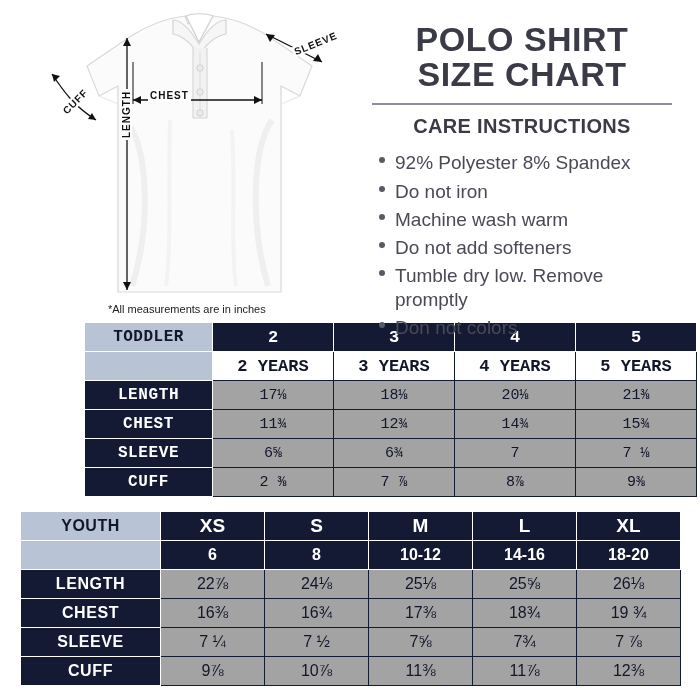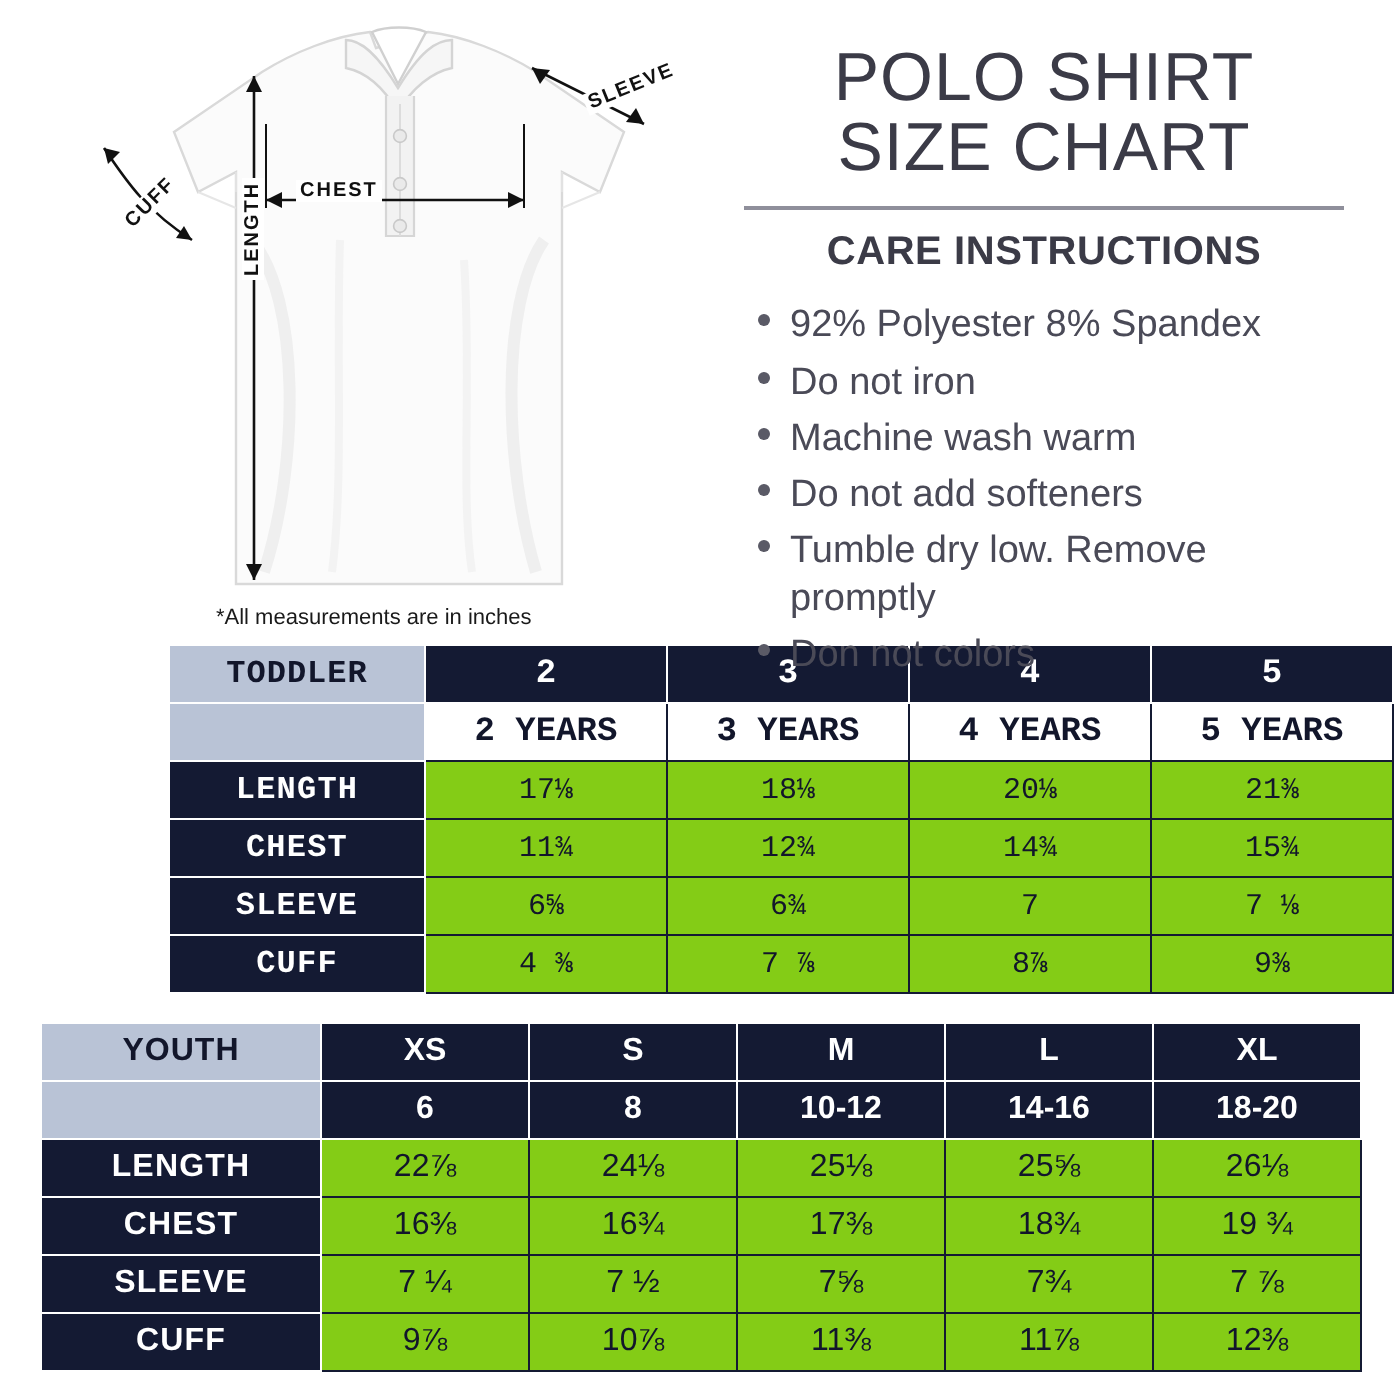--- a/index.html
+++ b/index.html
@@ -32,21 +32,21 @@
   }
 
   .text-panel {
     flex: 1 1 auto;
     padding: 18px 10px 0 6px;
     box-sizing: border-box;
   }
 
   .title {
     font-family: "Liberation Sans", sans-serif;
-    font-weight: normal;
+    font-weight: bold;
     font-size: 34px;
     line-height: 1.02;
     letter-spacing: 0.5px;
     color: #3b3b47;
     text-align: center;
     margin: 4px 0 0 0;
   }
   .title .l2 { display: block; }
 
   .rule {
@@ -162,30 +162,30 @@
     border: 1px solid #141a33 !important;
   }
   .row-label {
     background: #141a33;
     color: #ffffff;
     font-weight: bold;
     font-size: 16px;
     letter-spacing: 0.6px;
   }
   .cell {
-    background: #84cc16;
+    background: #a3a3a3;
     color: #12162b;
     font-size: 15px;
     border: 1px solid #141a33 !important;
   }
   .youth .hdr-sizes {
     background: #141a33;
     color: #ffffff;
     font-weight: bold;
-    font-size: 16px;
+    font-size: 19px;
   }
   .youth .row-nums {
     background: #141a33;
     color: #ffffff;
     font-weight: bold;
     font-size: 16px;
   }
   .youth .blank-grey { background: #b9c3d6; }
   .youth .cell { font-size: 16px; }
   .youth .row-label { font-size: 16px; }
@@ -303,21 +303,21 @@
       </tr>
       <tr>
         <td class="row-label">SLEEVE</td>
         <td class="cell">6⅝</td>
         <td class="cell">6¾</td>
         <td class="cell">7</td>
         <td class="cell">7 ⅛</td>
       </tr>
       <tr>
         <td class="row-label">CUFF</td>
-        <td class="cell">4 ⅜</td>
+        <td class="cell">2 ⅜</td>
         <td class="cell">7 ⅞</td>
         <td class="cell">8⅞</td>
         <td class="cell">9⅜</td>
       </tr>
     </tbody>
   </table>
 </div>
 
 <div class="tbl-wrap">
   <table class="size youth">

